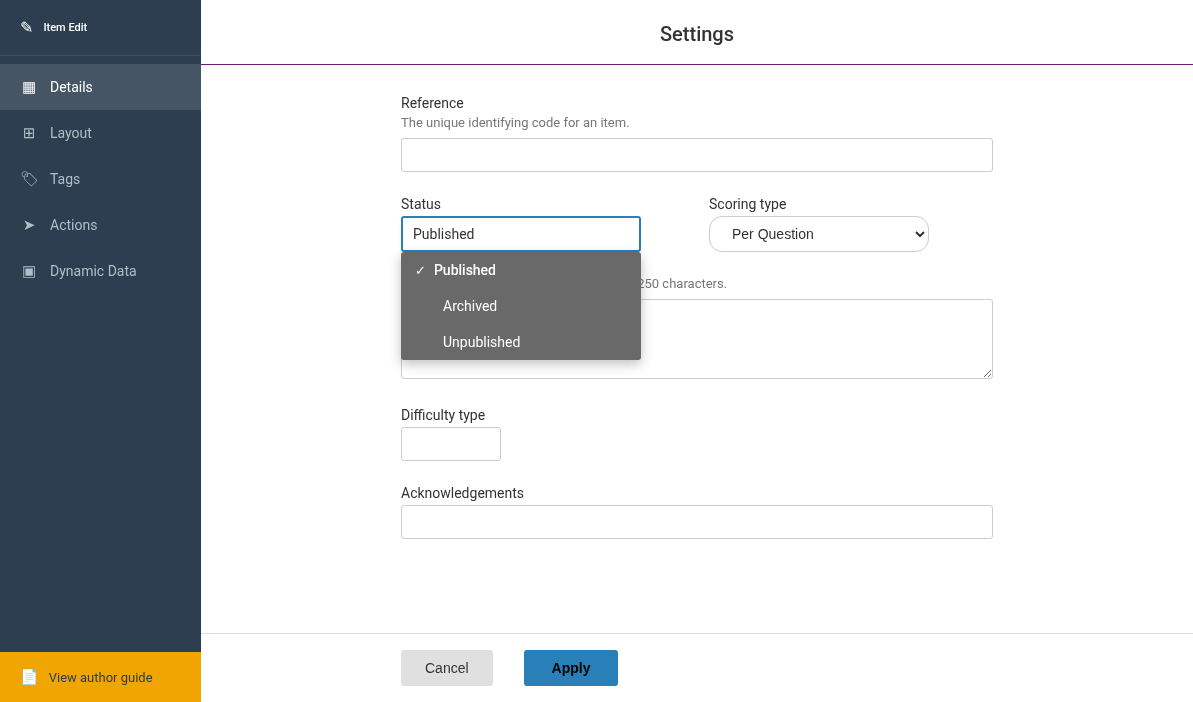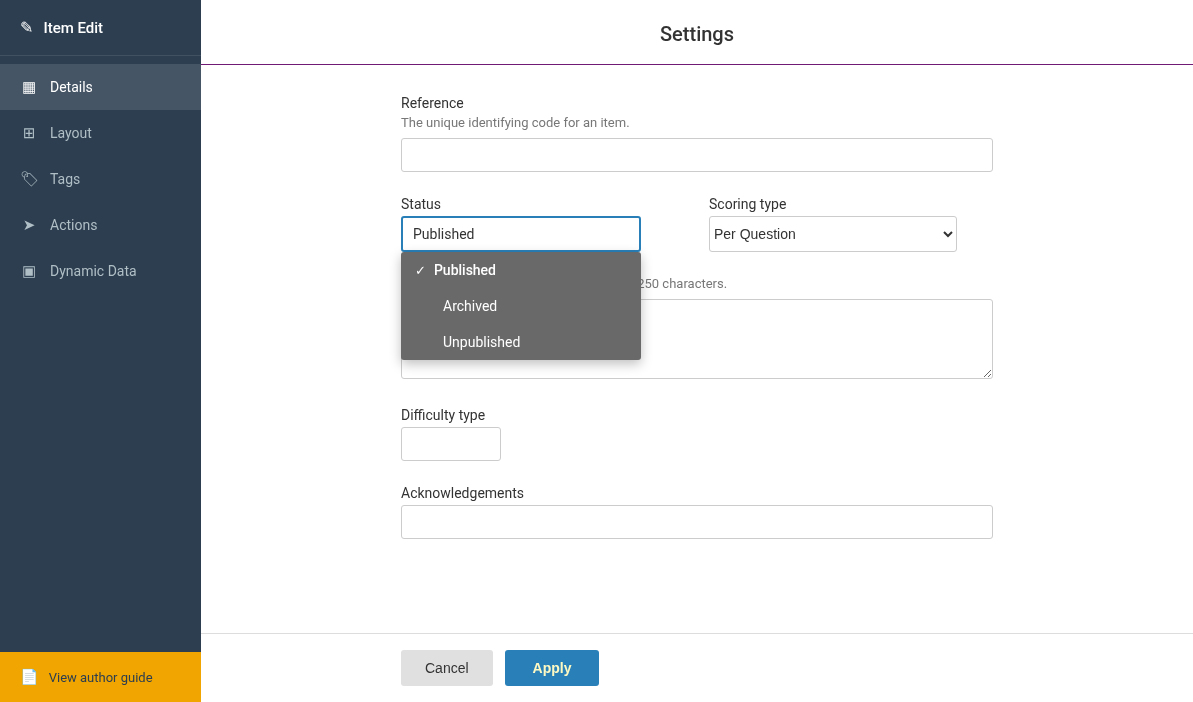--- a/index.html
+++ b/index.html
@@ -20,21 +20,21 @@
       align-items: center;
       gap: 10px;
       border-bottom: 1px solid rgba(255,255,255,0.1);
     }
     .sidebar-header-icon {
       color: #fff;
       font-size: 16px;
     }
     .sidebar-header-label {
       color: #fff;
-      font-size: 15px;
+      font-size: 11px;
       font-weight: 500;
     }
     .sidebar-nav {
       flex: 1;
       display: flex;
       flex-direction: column;
       padding-top: 8px;
     }
     .sidebar-item {
       display: flex;
@@ -170,24 +170,24 @@
       cursor: pointer;
       display: flex;
       align-items: center;
       gap: 8px;
     }
     .dropdown-item.selected { font-weight: 500; }
     .check-icon { font-size: 13px; }
 
     
     .scoring-select {
-      width: 248px;
+      width: 220px;
       border: 1px solid #ccc;
-      border-radius: 3px;
-      padding: 8px 0;
+      border-radius: 13px;
+      padding: 8px 18px;
       font-size: 14px;
       color: #333;
       background: #fff;
       appearance: auto;
       cursor: pointer;
     }
 
     
     .difficulty-input {
       width: 100px;
@@ -197,43 +197,44 @@
       font-size: 14px;
       color: #333;
       outline: none;
     }
 
     
     .footer-bar {
       border-top: 1px solid #ddd;
       padding: 16px 200px;
       display: flex;
-      gap: 12px;
+      gap: 4px;
       align-items: flex-end;
       background: #fff;
     }
     .btn-cancel {
       padding: 10px 24px;
       background: #e0e0e0;
       border: none;
       border-radius: 3px;
       font-size: 14px;
       color: #333;
       cursor: pointer;
       font-weight: 500;
     }
     .btn-apply {
       padding: 10px 28px;
       background: #2980b9;
       border: none;
       border-radius: 3px;
       font-size: 14px;
-      color: #fef9c3;
+      color: #000000;
       cursor: pointer;
       font-weight: 600;
+      margin-left: 27px;
     }
   </style>
 </head>
 <body>
 
 <nav class="sidebar">
   <div class="sidebar-header">
     <span class="sidebar-header-icon">✎</span>
     <span class="sidebar-header-label">Item Edit</span>
   </div>

